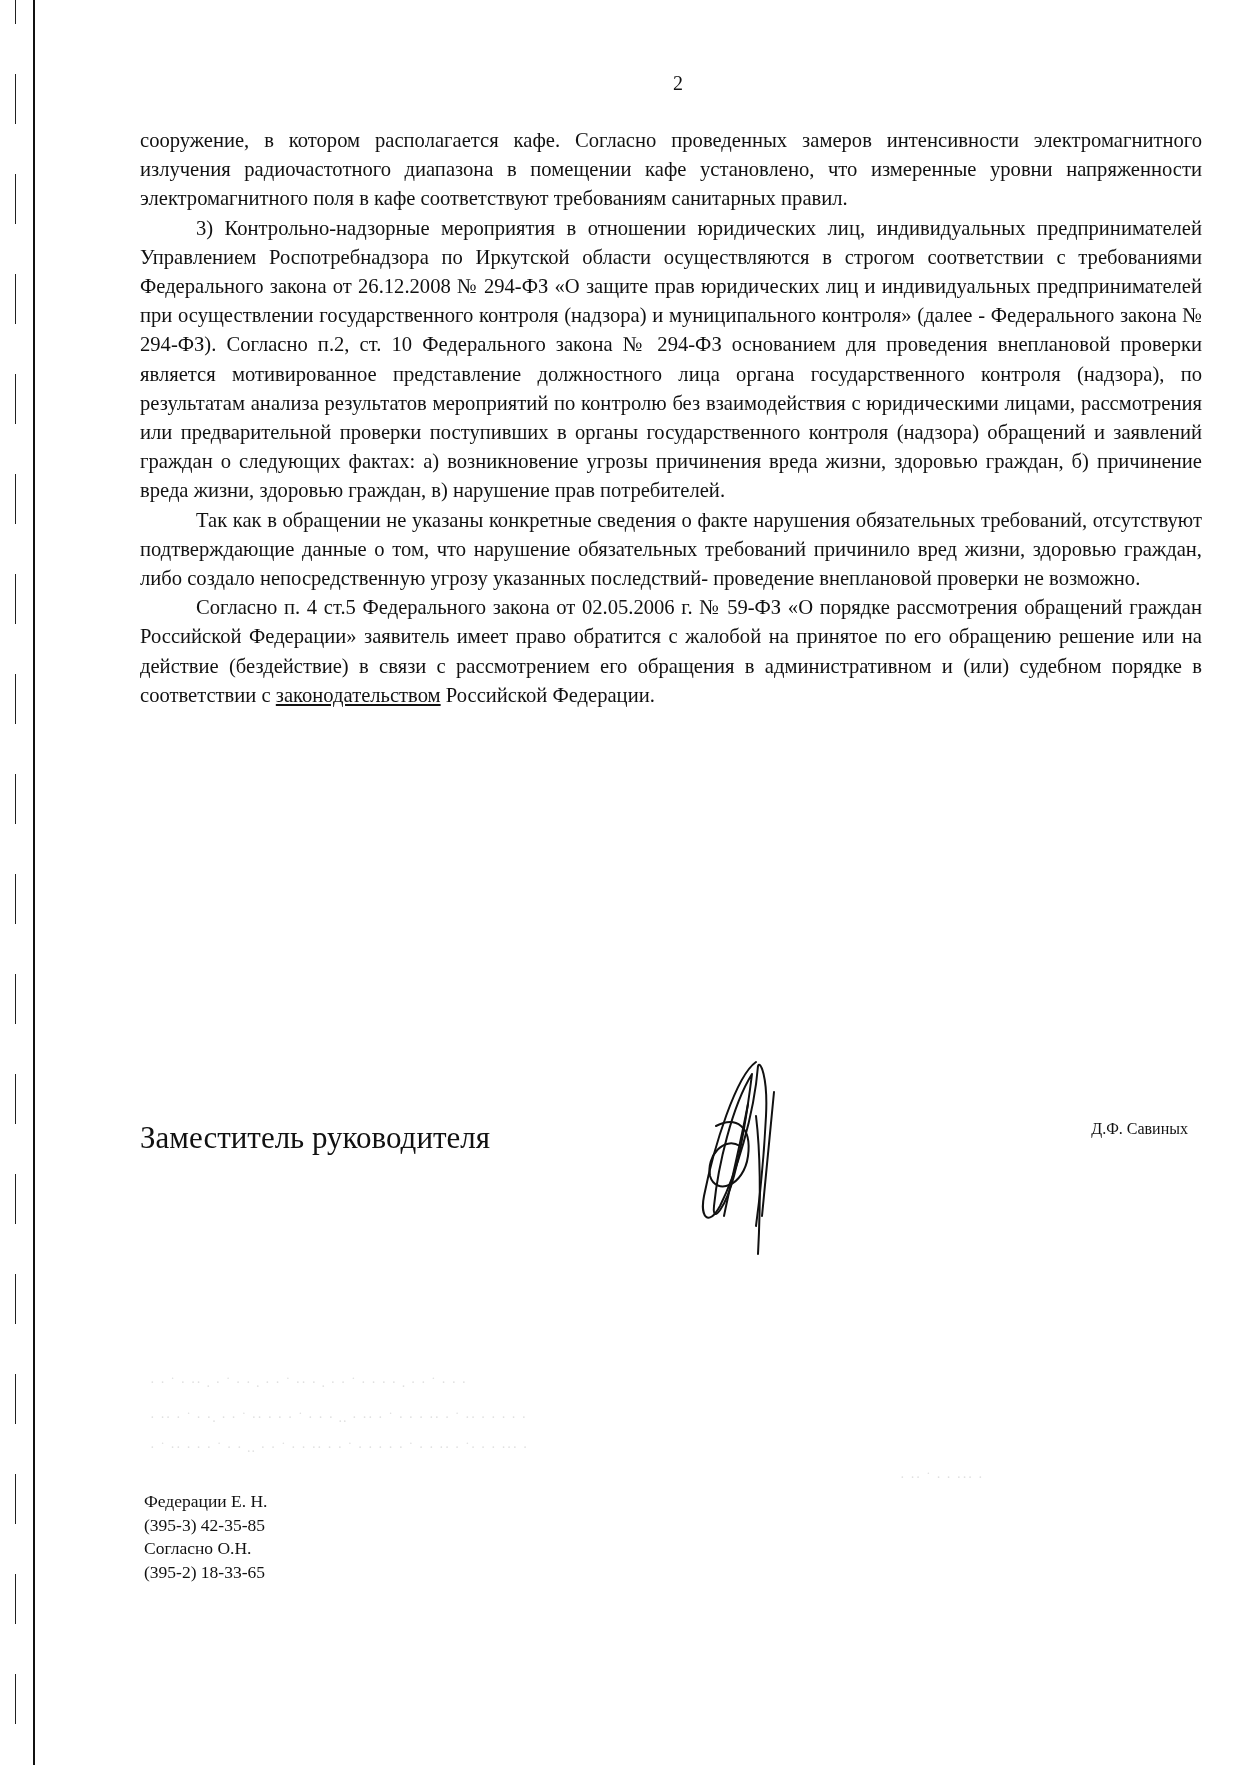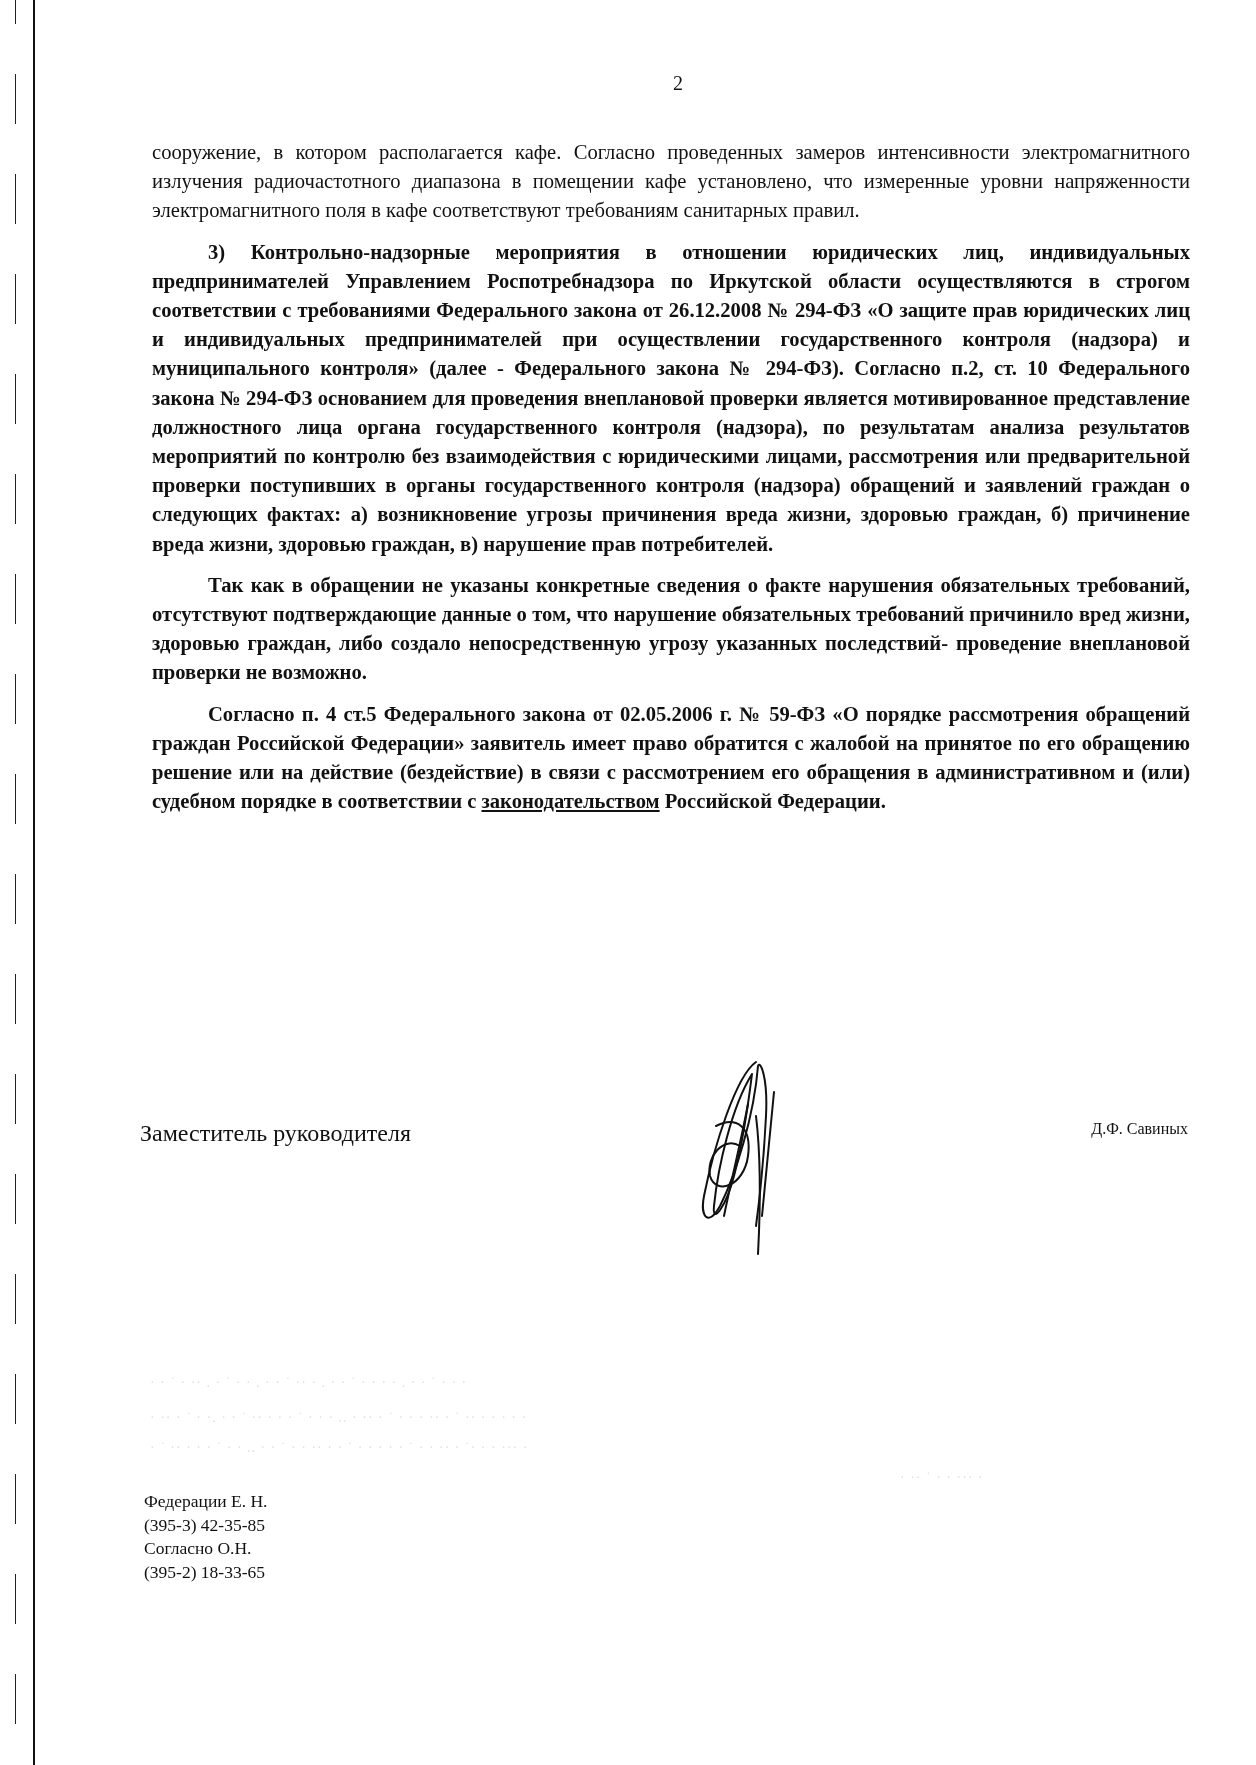--- a/index.html
+++ b/index.html
@@ -14,25 +14,25 @@
   .scan-dash {
     position: absolute; width: 1px; background: #222; left: 15px;
   }
   .page-number {
     position: absolute; left: 666px; top: 72px; font-size: 20px; width: 24px; text-align: center;
   }
   .body-text {
     position: absolute; left: 140px; top: 126px; width: 1062px;
     font-size: 20.6px; line-height: 29.2px; text-align: justify;
   }
-  .body-text p { margin: 12px; }
-  .body-text p.indent { text-indent: 56px; font-weight: bold; }
+  .body-text p { margin: 0; }
+  .body-text p.indent { text-indent: 56px; }
   .underline { text-decoration: underline; }
   .sign-left {
-    position: absolute; left: 140px; top: 1120px; font-size: 24px;
+    position: absolute; left: 140px; top: 1120px; font-size: 31px;
   }
   .sign-right {
     position: absolute; right: 68px; top: 1120px; font-size: 16px;
   }
   .signature {
     position: absolute; left: 696px; top: 1056px; width: 100px; height: 200px;
   }
   .contacts {
     position: absolute; left: 144px; top: 1490px; font-size: 17.5px; line-height: 23.5px;
   }

